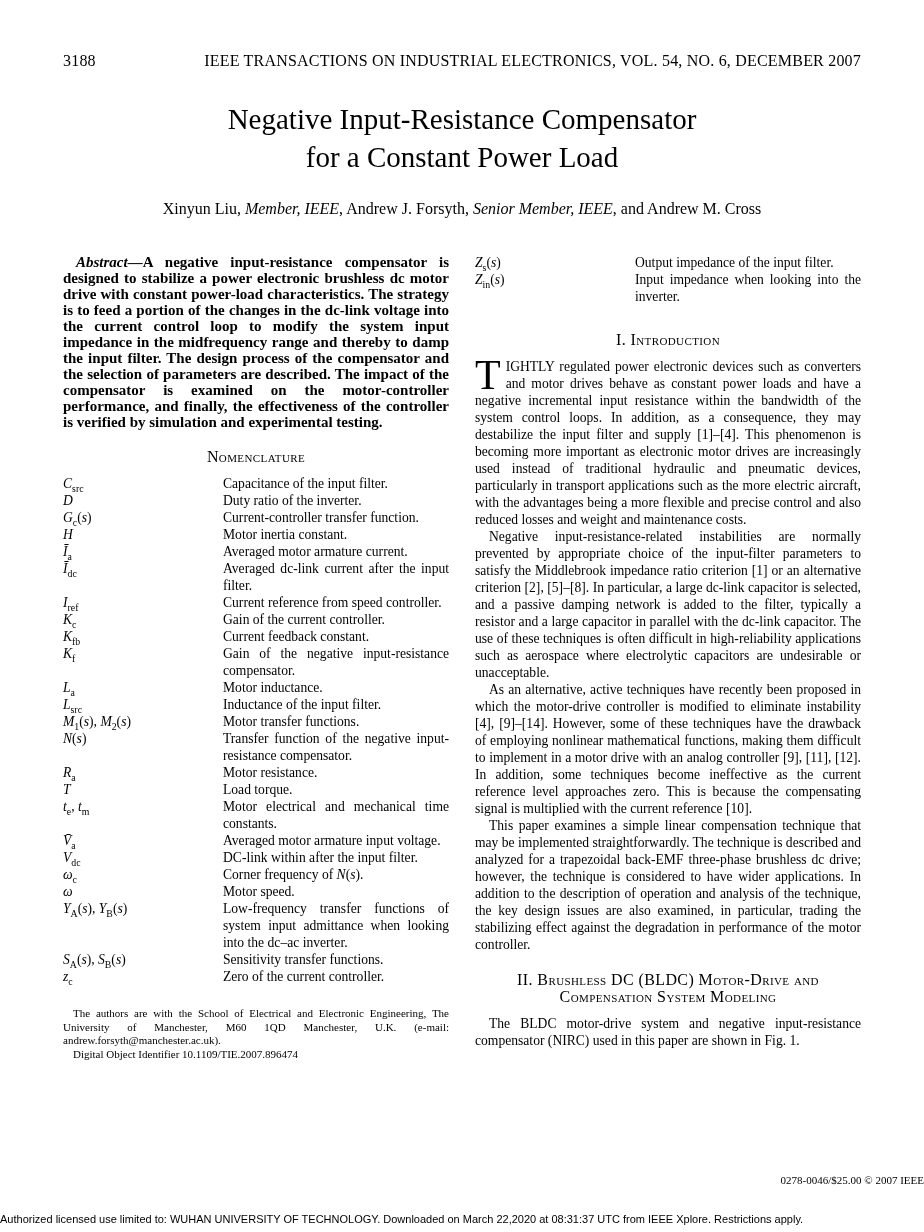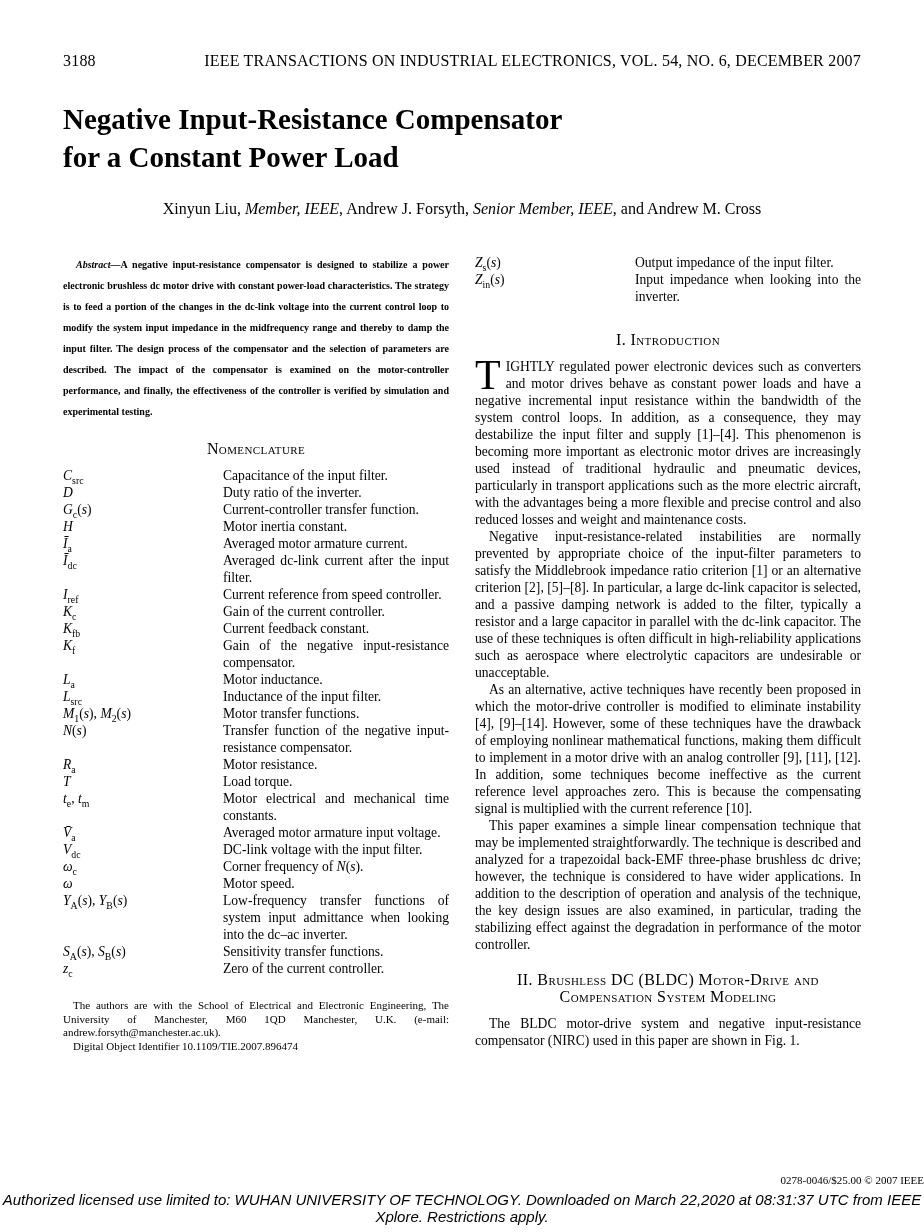--- a/index.html
+++ b/index.html
@@ -10,34 +10,34 @@
     position: relative; overflow: hidden;
   }
   .page { padding: 0 63px; }
 
   .running-header {
     display: flex; justify-content: space-between; align-items: baseline;
     padding-top: 52px; font-size: 16px; letter-spacing: 0.2px;
   }
 
   .paper-title {
-    font-weight: bold;
+    text-align: center; font-weight: normal;
     font-size: 29px; line-height: 38px;
     margin: 30px 0 0 0;
   }
 
   .byline {
     text-align: center; font-size: 16px; margin-top: 24px;
   }
 
   .columns { display: flex; justify-content: space-between; margin-top: 36px; }
   .col { width: 386px; font-size: 13.6px; line-height: 17px; text-align: justify; }
 
   .front-par {
-    font-weight: bold; font-size: 10px; line-height: 21px;
+    font-weight: bold; font-size: 15px; line-height: 16px;
     text-indent: 13px; margin: 0; text-align: justify;
   }
   .front-par .lbl-i { font-style: italic; }
   .index-terms { margin-top: 9px; }
 
   .sec-heading {
     font-size: 16px; font-weight: normal; font-variant: small-caps;
     text-align: center; letter-spacing: 0.4px;
     margin: 18px 0 10px 0;
   }
@@ -59,23 +59,22 @@
 
   .footnote { margin-top: 22px; font-size: 11px; line-height: 13.6px; }
   .fn-par { margin: 0; text-indent: 10px; text-align: justify; }
 
   .footer-line {
     position: absolute; bottom: 46px; left: 0; right: 0;
     text-align: right; font-size: 11px;
   }
   .license-line {
     position: absolute; bottom: 7px; left: 0; right: 0;
-    text-align: center; font-size: 15px;
+    text-align: left; font-size: 11px;
     font-family: "Liberation Sans", sans-serif;
-    font-style: italic;
   }
   i { font-style: italic; }
 </style>
 </head>
 <body>
 
 <div class="page">
 
   <div class="running-header">
     <span>3188</span>
@@ -183,21 +182,21 @@
             <span class="nom-def">Motor electrical and mechanical time constants.</span>
           </div>
 
           <div class="nom-row">
             <span class="nom-symbol"><i>V̄</i><sub>a</sub></span>
             <span class="nom-def">Averaged motor armature input voltage.</span>
           </div>
 
           <div class="nom-row">
             <span class="nom-symbol"><i>V</i><sub>dc</sub></span>
-            <span class="nom-def">DC-link voltage with the input filter.</span>
+            <span class="nom-def">DC-link within after the input filter.</span>
           </div>
 
           <div class="nom-row">
             <span class="nom-symbol"><i>ω</i><sub>c</sub></span>
             <span class="nom-def">Corner frequency of <i>N</i>(<i>s</i>).</span>
           </div>
 
           <div class="nom-row">
             <span class="nom-symbol"><i>ω</i></span>
             <span class="nom-def">Motor speed.</span>

